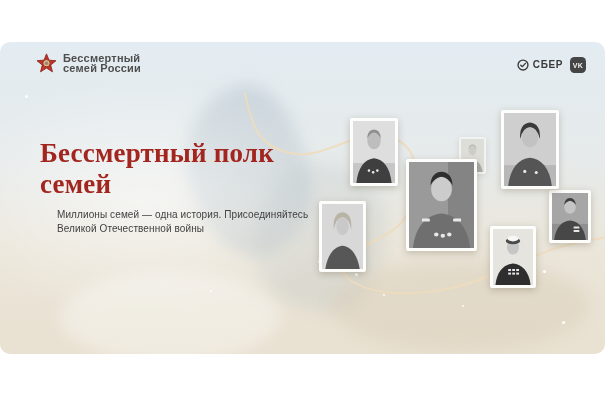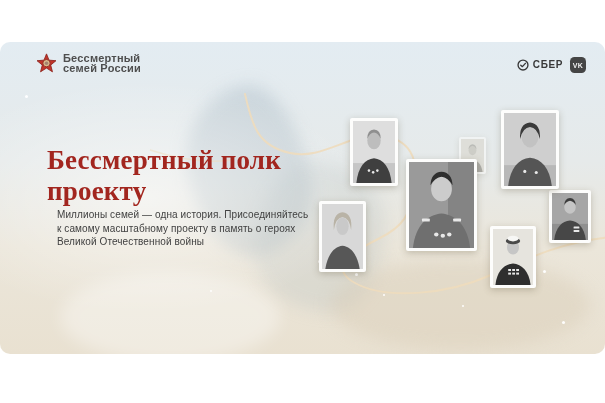--- a/index.html
+++ b/index.html
@@ -122,28 +122,27 @@
           <path d="M5 8.2 L7.2 10.2 L11.2 5.8" fill="none" stroke="#393939" stroke-width="1.8" stroke-linecap="round" stroke-linejoin="round"></path>
         </svg>
         <span class="sber-label">СБЕР</span>
       </div>
       <div class="vk">
         <span>VK</span>
       </div>
     </div>
   </div>
 
-  <h1 class="title" style="margin:7px">
+  <h1 class="title" style="margin:0">
     <div>Бессмертный полк</div>
-    <div>проекту</div>
+    <div>семей</div>
   </h1>
 
   <div class="desc">
     <div>Миллионы семей — одна история. Присоединяйтесь</div>
-    <div>к самому масштабному проекту в память о героях</div>
     <div>Великой Отечественной войны</div>
   </div>
 
   <div class="photo p1">
     <svg viewBox="0 0 100 140" preserveAspectRatio="none">
       <rect class="bg" width="100" height="140"></rect>
       <rect class="vig" y="95" width="100" height="45"></rect>
       <ellipse class="head" cx="50" cy="44" rx="16" ry="20"></ellipse>
       <path class="hair" d="M34,40 Q34,20 50,19 Q66,20 66,40 Q60,27 50,26 Q40,27 34,40 Z"></path>
       <path class="body" d="M8,140 C12,104 28,86 50,84 C72,86 88,104 92,140 Z"></path>

